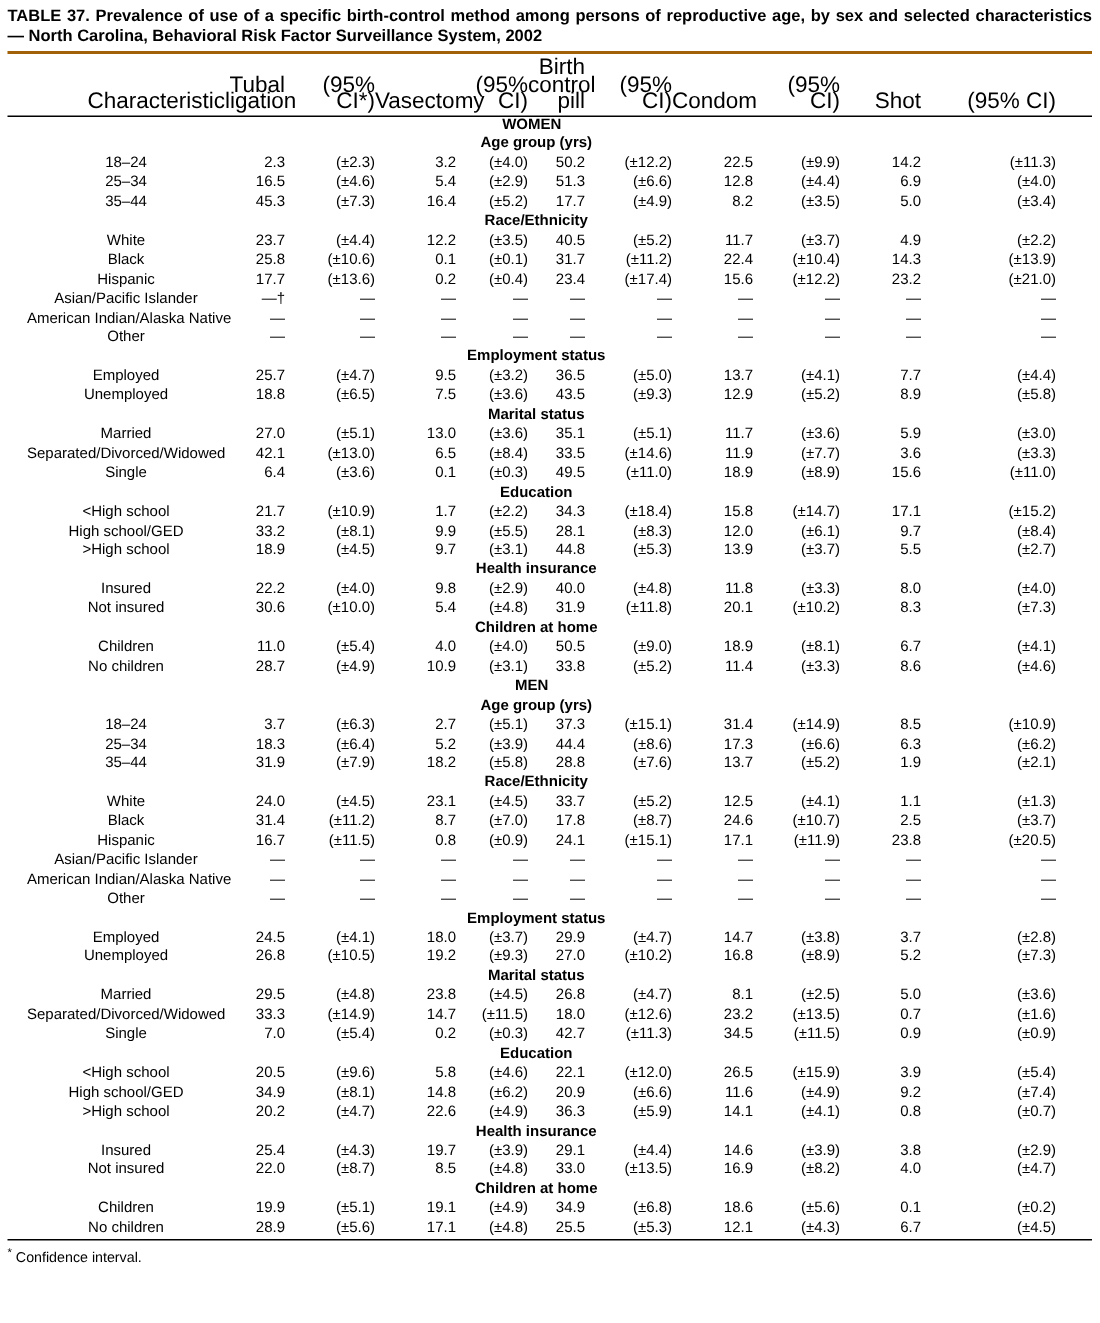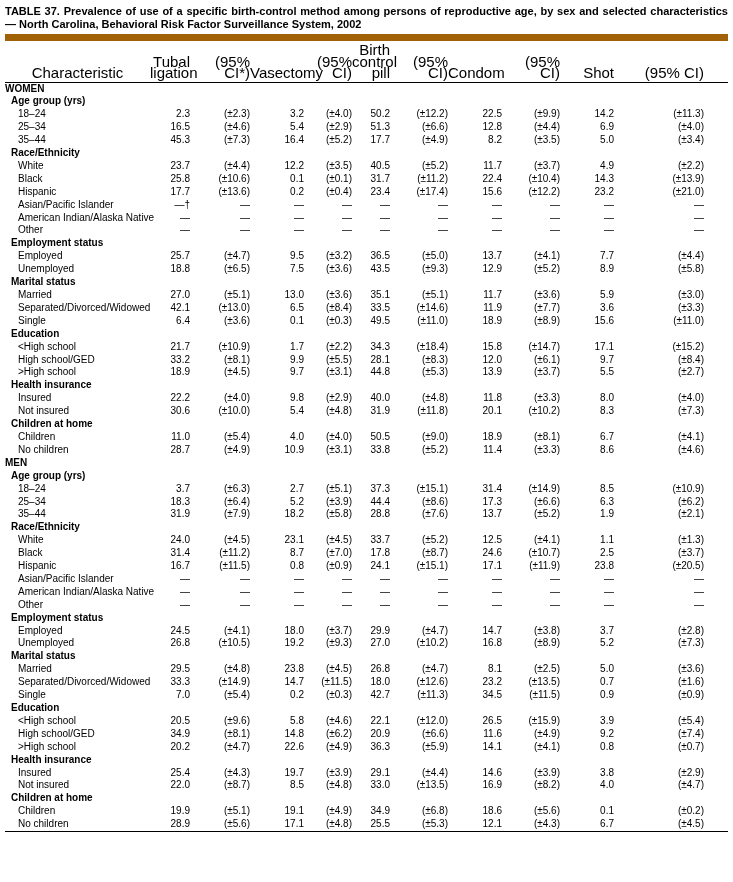--- a/index.html
+++ b/index.html
@@ -6,46 +6,46 @@
   body {
     width: 733px; height: 882px;
     background: #ffffff; color: #000000;
     font-family: "Liberation Sans", "DejaVu Sans", sans-serif;
     overflow: hidden;
   }
   .page { padding: 5px 5px 0 5px; }
   .title {
     font-size: 11px; font-weight: bold; line-height: 13px;
     text-align: justify;
-    border-bottom: 7px solid #a16207;
+    border-bottom: 2px solid #a16207;
     padding-bottom: 3px;
   }
   table.data-table {
     width: 723px;
     table-layout: fixed;
     border-collapse: collapse;
     border-bottom: 1px solid #000;
   }
   thead th {
     font-size: 15px; font-weight: normal; line-height: 11.5px;
     vertical-align: bottom;
     text-align: right;
     white-space: pre-line;
     padding: 3px 0 3px 0;
     border-bottom: 1px solid #000;
   }
-  thead th.col-char { text-align: center; }
+  thead th.col-char { text-align: right; }
   tbody td {
     font-size: 10px; line-height: 12.9px;
     white-space: nowrap;
     padding: 0;
     text-align: right;
     overflow: visible;
   }
-  td.section-label, td.group-label, td.row-label { text-align: left; }
+  td.section-label, td.group-label, td.row-label { text-align: center; }
   td.section-label { font-weight: bold; }
   td.group-label { font-weight: bold; padding-left: 6px; margin-left: 12px; }
   td.row-label { padding-left: 13px; }
   thead th:last-child, tbody td:last-child { padding-right: 24px; }
   .footnotes { margin-top: 2px; font-size: 9.5px; line-height: 11.5px; }
   .footnotes sup { font-size: 7.5px; }
 </style>
 </head>
 <body>
 
@@ -677,15 +677,16 @@
           <td class="cell-ci">(±5.3)</td>
           <td class="cell-value">12.1</td>
           <td class="cell-ci">(±4.3)</td>
           <td class="cell-value">6.7</td>
           <td class="cell-ci">(±4.5)</td>
         </tr>
       </tbody>
   </table>
 
   <div class="footnotes">
+    <div class="footnote"><sup>*</sup> <span>Confidence interval.</span></div>
   </div>
 
 </div>
 
 </body></html>

